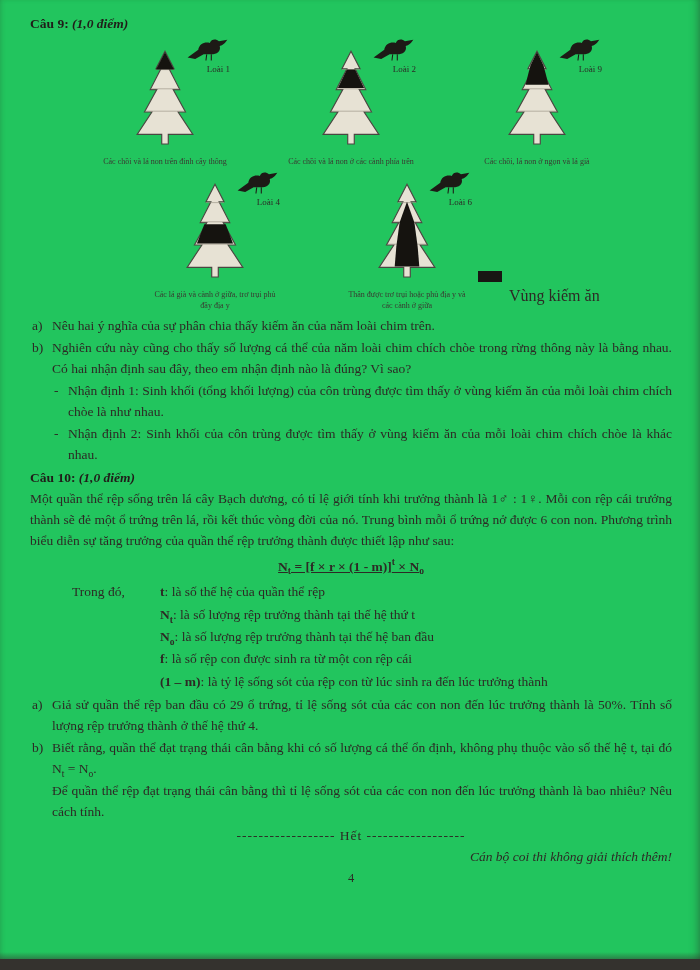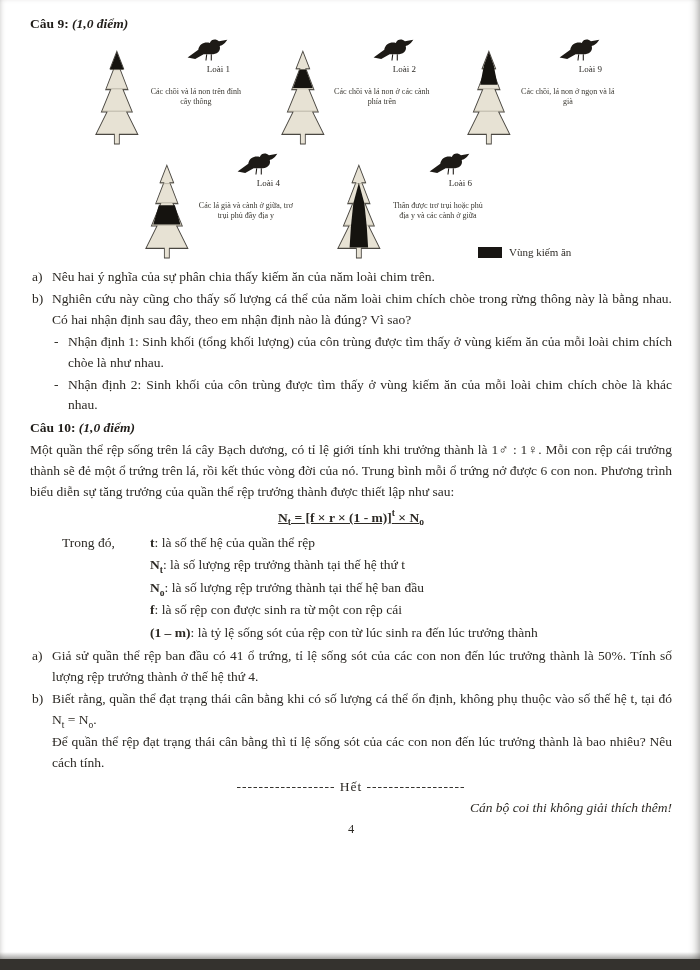--- a/index.html
+++ b/index.html
@@ -1,49 +1,49 @@
 <!DOCTYPE html>
 <html><head>
 <meta charset="utf-8">
 <style>
   html,body{margin:0;padding:0;background:#b8b6b2;}
   .page{
     width:700px;height:970px;box-sizing:border-box;
-    background:#ffffff;
+    background:#22c55e;
     padding:12px 28px 0 30px;
     font-family:"Liberation Serif","DejaVu Serif",serif;
     font-size:13.5px;line-height:1.55;color:#2d2a25;
     position:relative;overflow:hidden;
     box-shadow:inset -8px 0 10px -7px rgba(40,38,34,.5), inset 4px 0 6px -5px rgba(40,38,34,.35);
   }
   .q-heading{font-weight:bold;margin:2px 0 1px;color:#201d19;}
   .q-points{font-style:italic;}
   .para{margin:0 0 3px;text-align:justify;}
   
   .fig{margin:3px 0 5px;position:relative;}
   .fig-row{display:flex;justify-content:center;gap:28px;}
   .fig-row-2{gap:34px;transform:translateX(-40px);margin-top:4px;}
-  .species{position:relative;width:158px;display:flex;flex-direction:row;align-items:center;}
+  .species{position:relative;width:158px;display:flex;flex-direction:column;align-items:center;gap:8px;}
   .tree-svg{width:82px;height:100px;display:block;margin-top:10px;}
   .bird-svg{position:absolute;width:46px;height:26px;top:-2px;right:12px;}
   .species-label{position:absolute;top:25px;right:14px;font-size:9px;color:#2c2a26;}
-  .species-caption{font-size:8px;line-height:1.3;text-align:center;margin-top:8px;width:128px;color:#3a3831;}
+  .species-caption{font-size:8px;line-height:1.3;text-align:center;margin-top:1px;width:128px;color:#3a3831;}
   .legend{position:absolute;left:448px;top:206px;display:flex;align-items:center;gap:7px;}
   .legend-swatch{width:24px;height:11px;background:#181613;display:inline-block;}
-  .legend-label{font-size:11px;}
+  .legend-label{font-size:16px;margin-top:40px;}
   
   .qitem{display:flex;margin:0 0 1px;}
   .qitem .marker{flex:none;width:20px;padding-left:2px;}
   .qitem .itext{flex:1;text-align:justify;margin:0;}
   .qitem.sub{margin-left:22px;}
   .qitem.sub .marker{width:14px;}
   
   .formula{text-align:center;font-weight:bold;margin:2px 0 3px;text-decoration:underline;}
   sub,sup{font-size:9.5px;}
-  .where{display:flex;margin-left:32px;margin-bottom:1px;}
+  .where{display:flex;margin-left:42px;margin-bottom:1px;}
   .where-label{flex:none;width:88px;}
   .defs{flex:1;}
   .def-term{font-weight:bold;}
   
   .end-line{text-align:center;margin-top:3px;letter-spacing:1px;}
   .footer-note{text-align:right;font-style:italic;}
   .page-number{text-align:center;font-size:12.5px;margin-top:1px;}
   .edge-bottom{position:absolute;left:0;right:0;bottom:0;height:11px;background:#34322e;}
   .edge-bottom-fade{position:absolute;left:0;right:0;bottom:11px;height:7px;background:linear-gradient(to top,rgba(52,50,46,.45),transparent);}
 </style>
@@ -176,21 +176,21 @@
         <div class="def"><span class="def-term"><span>t</span><sub></sub></span><span>: là số thế hệ của quần thể rệp</span></div>
         <div class="def"><span class="def-term"><span>N</span><sub>t</sub></span><span>: là số lượng rệp trưởng thành tại thế hệ thứ t</span></div>
         <div class="def"><span class="def-term"><span>N</span><sub>o</sub></span><span>: là số lượng rệp trưởng thành tại thế hệ ban đầu</span></div>
         <div class="def"><span class="def-term"><span>f</span><sub></sub></span><span>: là số rệp con được sinh ra từ một con rệp cái</span></div>
         <div class="def"><span class="def-term"><span>(1 – m)</span><sub></sub></span><span>: là tỷ lệ sống sót của rệp con từ lúc sinh ra đến lúc trưởng thành</span></div>
       </div>
     </div>
 
     <div class="qitem">
       <span class="marker">a)</span>
-      <p class="itext">Giả sử quần thể rệp ban đầu có 41 ổ trứng, tỉ lệ sống sót của các con non đến lúc trưởng thành là 50%. Tính số lượng rệp trưởng thành ở thế hệ thứ 4.</p>
+      <p class="itext">Giả sử quần thể rệp ban đầu có 29 ổ trứng, tỉ lệ sống sót của các con non đến lúc trưởng thành là 50%. Tính số lượng rệp trưởng thành ở thế hệ thứ 4.</p>
     </div>
     <div class="qitem">
       <span class="marker">b)</span>
       <div class="itext">
         <p style="margin:0;text-align:justify;"><span>Biết rằng, quần thể đạt trạng thái cân bằng khi có số lượng cá thể ổn định, không phụ thuộc vào số thế hệ t, tại đó </span><span>N</span><sub>t</sub><span> = N</span><sub>o</sub><span>.</span></p>
         <p style="margin:0;text-align:justify;">Để quần thể rệp đạt trạng thái cân bằng thì tỉ lệ sống sót của các con non đến lúc trưởng thành là bao nhiêu? Nêu cách tính.</p>
       </div>
     </div>
   </section>
 

